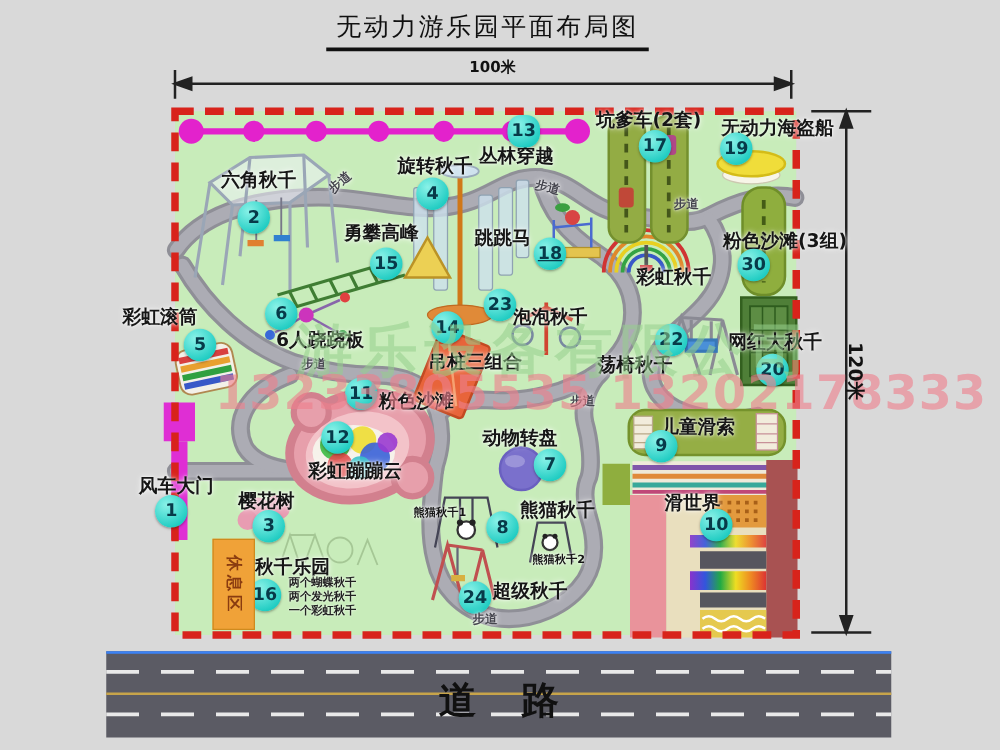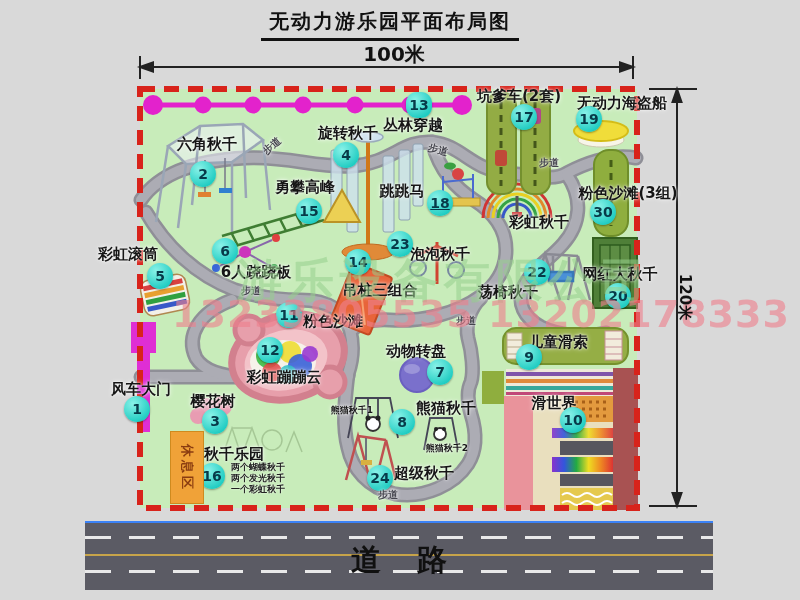--- a/index.html
+++ b/index.html
@@ -3,25 +3,25 @@
 <meta charset="utf-8">
 <style>
   html,body{margin:0;padding:0;}
   .stage{
     position:relative;width:800px;height:600px;overflow:hidden;
     background:#d9d9d9;
     font-family:"DejaVu Sans","Liberation Sans",sans-serif;
   }
   .title{
     position:absolute;left:390px;top:8px;transform:translateX(-50%);
-    font-size:20px;font-weight:bold;letter-spacing:2px;color:#111;
+    font-size:20px;font-weight:normal;letter-spacing:2px;color:#111;
     border-bottom:3px solid #111;padding:0 8px 3px;white-space:nowrap;z-index:6;
   }
   .dim-label{position:absolute;font-weight:bold;color:#111;z-index:6;white-space:nowrap;}
-  .dim-top{left:394px;top:54px;transform:translate(-50%,-50%);font-size:20px;}
+  .dim-top{left:394px;top:54px;transform:translate(-50%,-50%);font-size:12px;}
   .dim-right{left:684px;top:297px;transform:translate(-50%,-50%) rotate(90deg);font-size:15px;}
   .map-bg{
     position:absolute;left:140px;top:89px;width:497px;height:419px;z-index:1;
     background:var(--map-green,#c8ecba);
   }
   #structures{position:absolute;left:0;top:0;z-index:2;}
   #labels-layer{position:absolute;left:0;top:0;width:800px;height:600px;z-index:3;}
   .mlabel{
     position:absolute;font-size:15px;font-weight:bold;color:#161616;white-space:nowrap;
     text-shadow:0 0 2px rgba(255,255,255,.95),0 0 5px rgba(255,255,255,.8);

